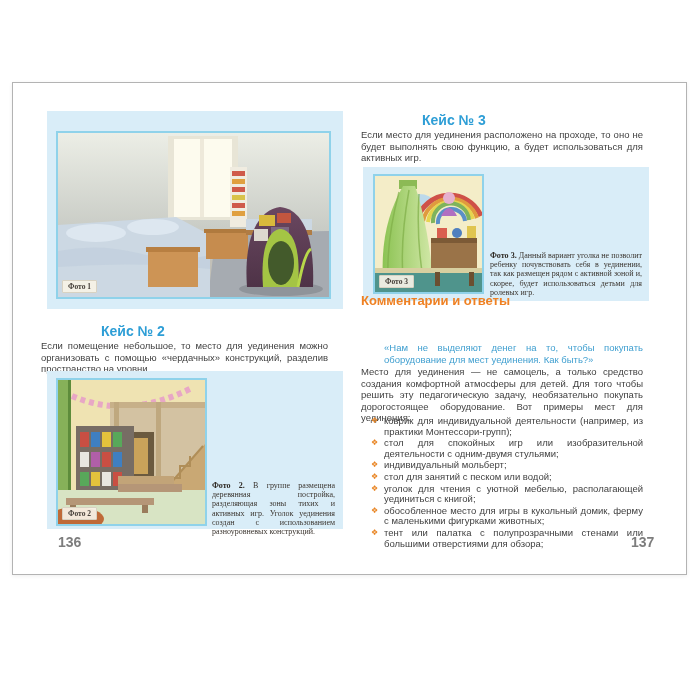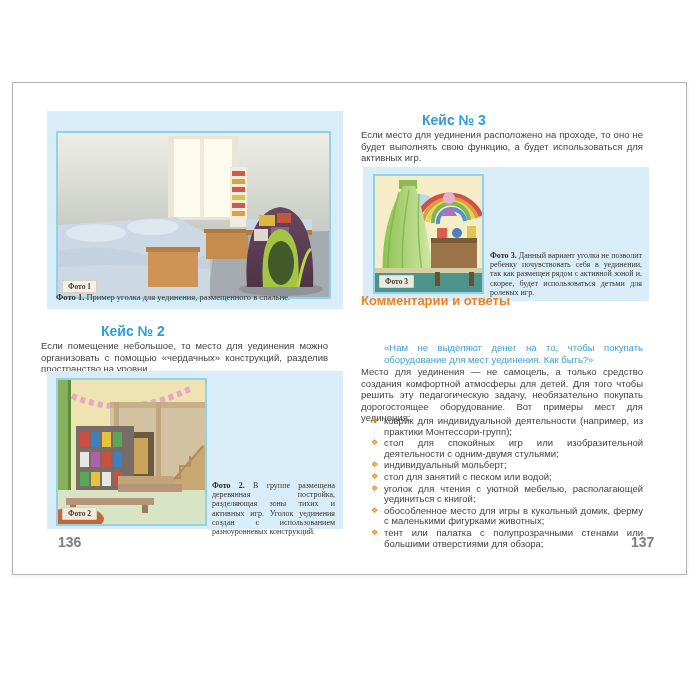--- a/index.html
+++ b/index.html
@@ -82,23 +82,20 @@
           <rect x="36" y="12" width="14" height="10" fill="#c2563f"></rect>
           <rect x="30" y="26" width="18" height="12" fill="#7c6880"></rect>
           <rect x="13" y="28" width="14" height="12" fill="#ddd8cf"></rect>
           <path d="M22,86 C19,42 30,28 40,28 C52,30 60,46 57,86 Z" fill="#a4c544"></path>
           <ellipse cx="40" cy="62" rx="13" ry="22" fill="#435a2b"></ellipse>
           <path d="M57,86 C62,60 66,50 70,48" stroke="#b8d84a" stroke-width="3" fill="none"></path>
         </g>
       </svg>
       <span class="photo-tag">Фото 1</span>
     </div>
-    <div class="abs caption-one" style="left:9px;top:181px;width:280px;">
-      <b>Фото 1.</b><span> Пример уголка для уединения, размещенного в спальне.</span>
-    </div>
   </div>
 
   <div class="abs case-title" style="left:88px;top:240px;">Кейс № 2</div>
   <div class="abs body-text" style="left:28px;top:257px;width:287px;">Если помещение небольшое, то место для уединения можно организовать с помощью «чердачных» конструкций, разделив пространство на уровни.</div>
 
   <div class="abs photo-box" style="left:34px;top:288px;width:296px;height:158px;">
     <div class="photo-frame" style="left:9px;top:7px;width:147px;height:144px;">
       <svg width="147" height="144" viewBox="0 0 147 144">
         <rect x="0" y="0" width="147" height="144" fill="#efe3b2"></rect>
         <rect x="0" y="0" width="10" height="112" fill="#86b159"></rect>

